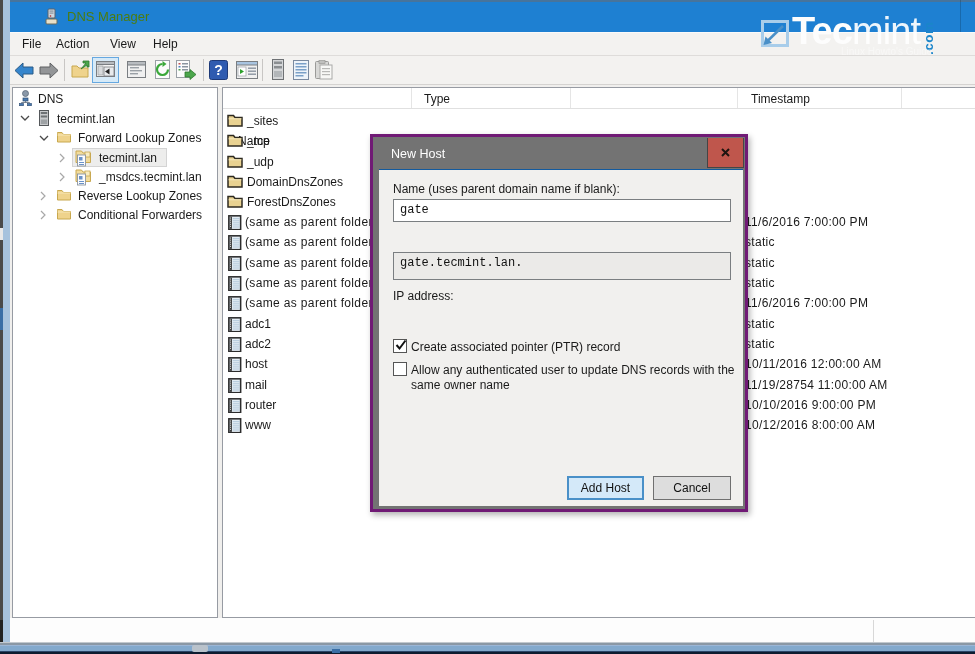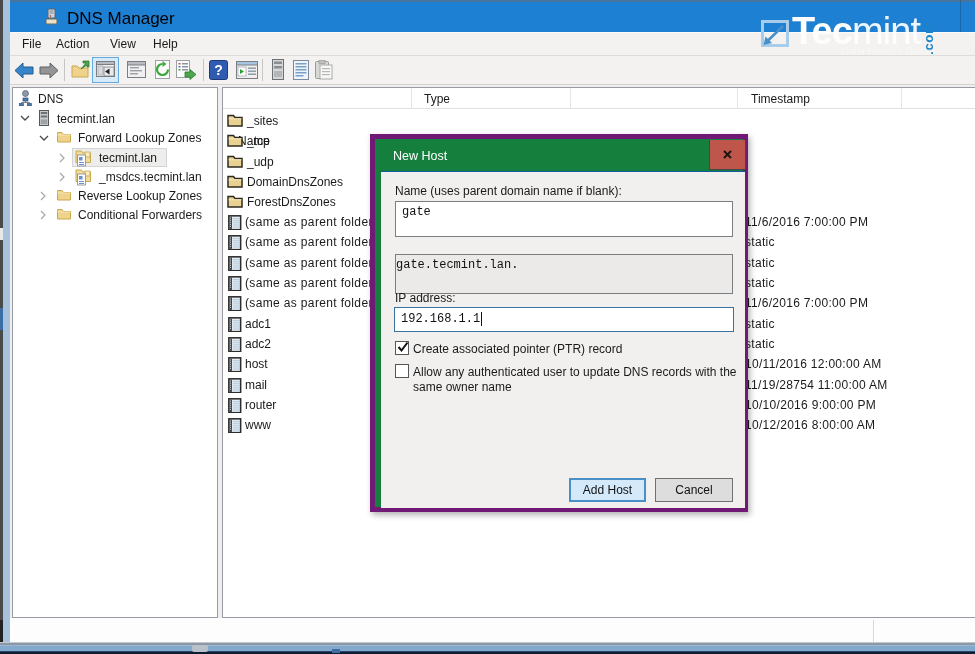--- a/index.html
+++ b/index.html
@@ -22,21 +22,21 @@
   <div class="abs" style="left:10px;top:0;width:965px;height:32px;background:#1e80d2;border-top:2px solid #47749c;"></div>
   <div class="abs" style="left:960px;top:0;width:1px;height:32px;background:rgba(0,0,0,0.18);"></div>
 
   <svg class="abs" style="left:44px;top:8px;" width="15" height="17" viewBox="0 0 15 17">
     <rect x="4" y="1" width="7" height="9" rx="1" fill="#cfd6dd" stroke="#5a626b" stroke-width="1"></rect>
     <rect x="5.5" y="2.5" width="4" height="1.2" fill="#8a949e"></rect>
     <rect x="5.5" y="4.5" width="4" height="1.2" fill="#8a949e"></rect>
     <circle cx="6.5" cy="8" r="0.8" fill="#b02020"></circle>
     <rect x="2" y="11" width="11" height="5" rx="1" fill="#e8e0c8" stroke="#6a6a5a" stroke-width="1"></rect>
   </svg>
-  <div class="abs" style="left:67px;top:9px;font-size:17px;color:#000000;">DNS Manager</div>
+  <div class="abs" style="left:67px;top:9px;font-size:13px;color:#4d7c0f;">DNS Manager</div>
 
   <div class="abs" style="left:10px;top:32px;width:965px;height:23px;background:#f3f2f0;border-top:1px solid #fafafa;"></div>
   <div class="abs t12" style="left:22px;top:37px;">File</div>
   <div class="abs t12" style="left:56px;top:37px;">Action</div>
   <div class="abs t12" style="left:110px;top:37px;">View</div>
   <div class="abs t12" style="left:153px;top:37px;">Help</div>
 
   <div class="abs" style="left:10px;top:55px;width:965px;height:30px;background:#f3f2f0;border-top:1px solid #dedcda;border-bottom:1px solid #d5d3d1;"></div>
 
   <svg class="abs" style="left:14px;top:62px;" width="20" height="17" viewBox="0 0 20 17">
@@ -441,35 +441,34 @@
   </svg>
   <div class="abs" style="left:792px;top:10px;font-size:38px;font-weight:bold;color:#fdfdfd;letter-spacing:-0.9px;">Tec<span style="font-weight:normal;color:rgba(255,255,255,0.92);">mint</span></div>
   <div class="abs" style="left:920px;top:22px;width:16px;height:33px;">
     <div style="transform:rotate(-90deg);transform-origin:0 0;position:absolute;left:1px;top:33px;font-size:13.5px;font-weight:bold;color:#1a85ca;white-space:nowrap;letter-spacing:0.5px;">.com</div>
   </div>
   <div class="abs" style="left:841px;top:46px;font-size:10px;color:rgba(255,255,255,0.45);">Linux Howto's Guide</div>
 
   <div class="abs" style="left:192px;top:645px;width:16px;height:7px;background:#b9c2cb;border-radius:2px;"></div>
   <div class="abs" style="left:332px;top:649px;width:8px;height:4px;background:#3a6ea5;"></div>
 
-  <div class="abs" style="left:370px;top:134px;width:378px;height:378px;background:#15803d;border:5px solid #701a75;box-shadow:2px 3px 6px rgba(0,0,0,0.3);">
+  <div class="abs" style="left:370px;top:134px;width:378px;height:378px;background:#737373;border:3px solid #701a75;box-shadow:2px 3px 6px rgba(0,0,0,0.3);">
 
     <div class="abs" style="left:18px;top:10px;font-size:12.5px;color:#fff;">New Host</div>
 
     <div class="abs" style="left:334px;top:1px;width:37px;height:30px;background:#bf564c;border:1px solid #454545;border-top:none;"></div>
     <svg class="abs" style="left:345px;top:8px;" width="15" height="15" viewBox="0 0 15 15">
       <path d="M4,4 L11,11 M11,4 L4,11" stroke="#1f1410" stroke-width="2"></path>
     </svg>
 
     <div class="abs" style="left:6px;top:32px;width:364px;height:337px;background:#f1f0ee;border-top:1px solid #135a9e;">
       <div class="abs t12" style="left:14px;top:12px;">Name (uses parent domain name if blank):</div>
-      <div class="abs" style="left:14px;top:29px;width:338px;height:36px;background:#fff;border:1px solid #7a7e81;font-family:'Liberation Mono',monospace;font-size:12px;color:#111;line-height:21px;padding-left:6px;">gate</div>
-      <div class="abs" style="left:14px;top:82px;width:338px;height:40px;background:#ebeae8;border:1px solid #7a7e81;font-family:'Liberation Mono',monospace;font-size:12px;color:#111;line-height:21px;">gate.tecmint.lan.</div>
+      <div class="abs" style="left:14px;top:29px;width:338px;height:23px;background:#fff;border:1px solid #7a7e81;font-family:'Liberation Mono',monospace;font-size:12px;color:#111;line-height:21px;padding-left:6px;">gate</div>
+      <div class="abs" style="left:14px;top:82px;width:338px;height:28px;background:#ebeae8;border:1px solid #7a7e81;font-family:'Liberation Mono',monospace;font-size:12px;color:#111;line-height:21px;padding-left:6px;">gate.tecmint.lan.</div>
       <div class="abs t12" style="left:14px;top:119px;">IP address:</div>
-      <div class="abs" style="left:13px;top:135px;width:340px;height:25px;background:#fff;border:1px solid #39719f;font-family:'Liberation Mono',monospace;font-size:12px;color:#111;line-height:23px;padding-left:6px;">192.168.1.1<span style="border-left:1px solid #111;margin-left:1px;"></span></div>
 
       <div class="abs" style="left:14px;top:169px;width:14px;height:14px;background:#fff;border:1px solid #555;"></div>
       <svg class="abs" style="left:15px;top:168px;" width="14" height="14" viewBox="0 0 14 14">
           <path d="M2.5,7 L5.5,10.5 L11.5,2.5" fill="none" stroke="#111" stroke-width="2"></path>
         </svg>
       <div class="abs t12" style="left:32px;top:170px;">Create associated pointer (PTR) record</div>
 
       <div class="abs" style="left:14px;top:192px;width:14px;height:14px;background:#fff;border:1px solid #555;"></div>
       <div class="abs t12" style="left:32px;top:193px;width:330px;line-height:15px;">Allow any authenticated user to update DNS records with the<br>same owner name</div>
 

